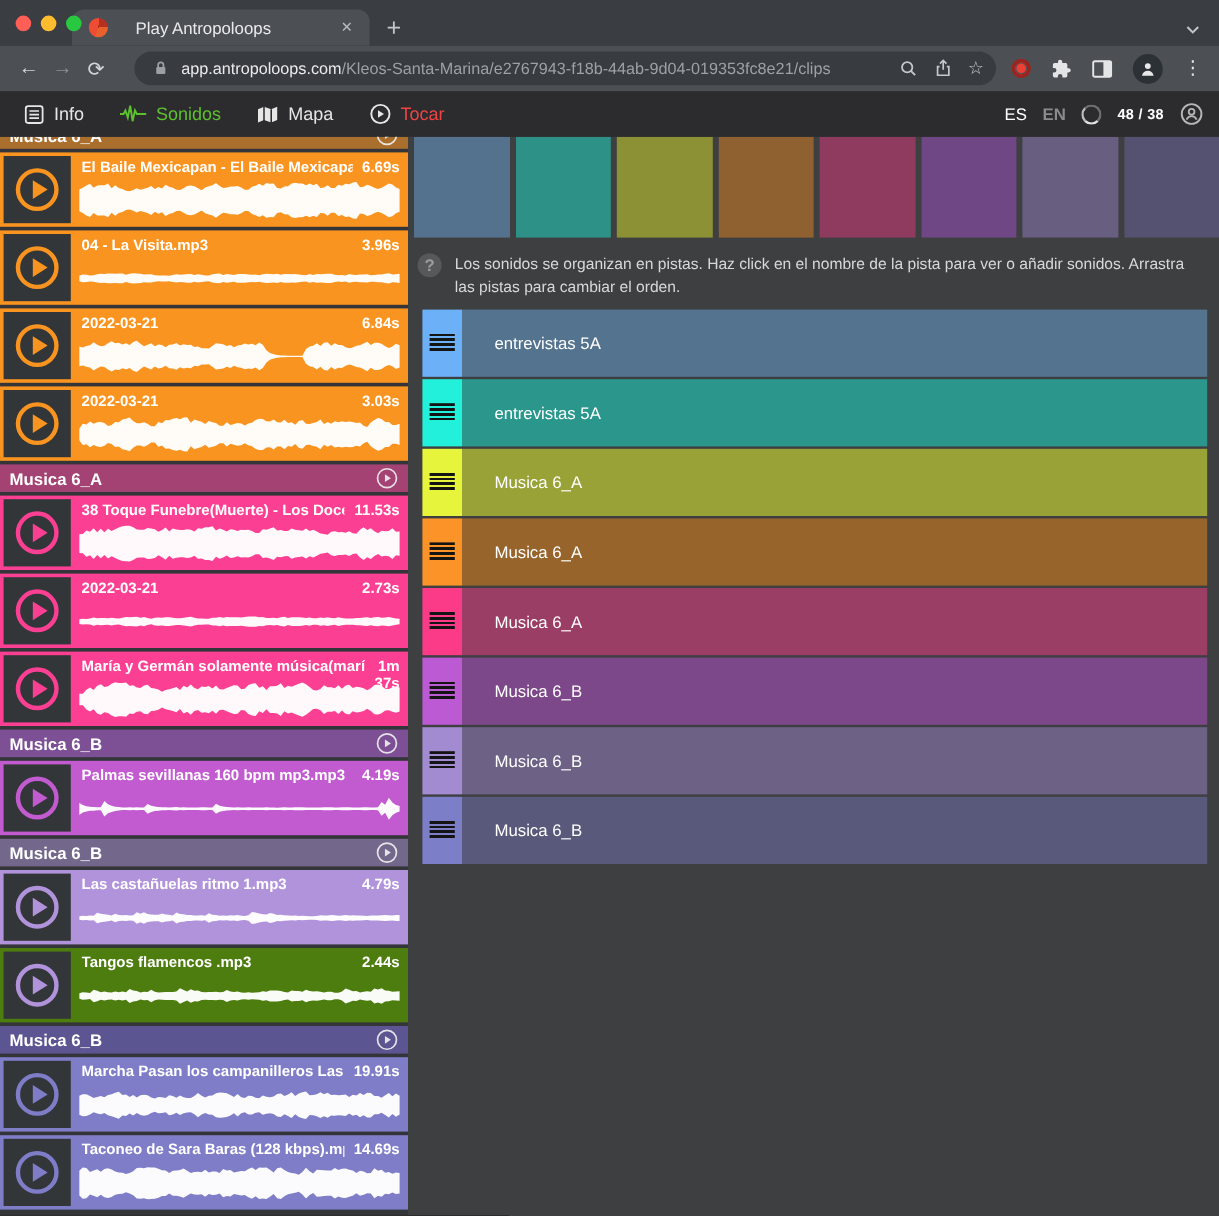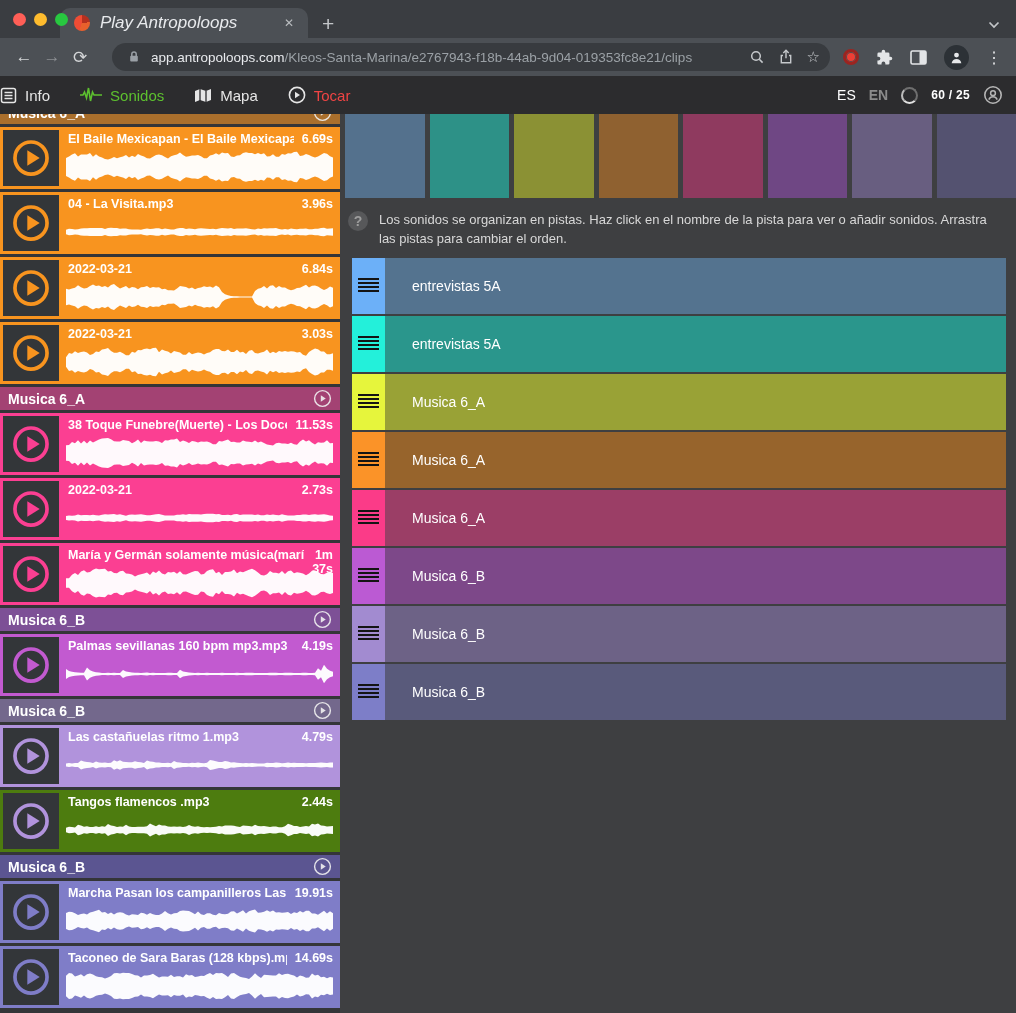--- a/index.html
+++ b/index.html
@@ -7,21 +7,21 @@
     font-family:"Liberation Sans",sans-serif;background:#3e3f41;-webkit-font-smoothing:antialiased;}
 
   
   .tabstrip{position:relative;height:38px;background:#3a3d41;display:flex;align-items:flex-end;}
   .traffic{position:absolute;left:13px;top:13px;display:flex;gap:8px;}
   .traffic span{width:13px;height:13px;border-radius:50%;}
   .tab{margin-left:60px;width:248px;height:30px;background:#4c5055;border-radius:10px 10px 0 0;
     display:flex;align-items:center;padding:0 10px 0 14px;box-sizing:border-box;}
   .favicon{width:16px;height:16px;border-radius:50%;flex:none;
     background:conic-gradient(from 200deg,#ef4c34 0 45%,#b5301f 45% 68%,#e8602c 68% 100%);}
-  .tabtitle{color:#e8eaed;font-size:17px;margin-left:10px;flex:1;white-space:nowrap;overflow:hidden;font-style:italic;}
+  .tabtitle{color:#e8eaed;font-size:14px;margin-left:23px;flex:1;white-space:nowrap;overflow:hidden;}
   .tabclose{color:#b9bcbf;font-size:12px;padding:2px 4px;cursor:default;}
   .newtab{color:#c3c6c9;font-size:21px;font-weight:300;margin:0 0 4px 14px;line-height:1;}
   .tabsearch{margin-left:auto;margin-bottom:9px;margin-right:16px;color:#c3c6c9;}
 
   
   .toolbar{height:38px;background:#4c5055;display:flex;align-items:center;padding:0 10px;box-sizing:border-box;}
   .navbtn{width:28px;text-align:center;font-size:17px;color:#d3d5d7;}
   .navbtn.dim{color:#8d9094;}
   .omnibox{margin-left:18px;width:718px;height:28px;background:#383b3f;border-radius:14px;
     display:flex;align-items:center;padding:0 10px 0 14px;box-sizing:border-box;}
@@ -43,21 +43,21 @@
     radial-gradient(40px 22px at 45% 65%, rgba(120,70,45,.7), transparent 70%),
     radial-gradient(26px 16px at 70% 25%, rgba(190,155,110,.65), transparent 70%),
     radial-gradient(34px 20px at 88% 60%, rgba(150,80,50,.6), transparent 70%),
     radial-gradient(50px 30px at 30% 88%, rgba(80,85,55,.75), transparent 70%),
     radial-gradient(40px 26px at 4% 75%, rgba(58,60,44,.85), transparent 70%),
     repeating-linear-gradient(100deg, rgba(165,110,70,.4) 0 7px, rgba(205,180,145,.32) 7px 11px, rgba(105,95,70,.38) 11px 19px, rgba(78,72,56,.4) 19px 26px),
     linear-gradient(#8d7a5c,#7c6c52);}
   .photo-shade{position:absolute;inset:0;background:linear-gradient(90deg,rgba(20,20,20,.5),rgba(20,20,20,.12) 55%);}
   .crumb{position:absolute;left:10px;top:0;height:100%;display:flex;align-items:center;gap:7px;
     color:#fff;font-size:15px;text-shadow:0 1px 2px rgba(0,0,0,.6);white-space:nowrap;}
-  .appnav{display:flex;align-items:center;gap:30px;justify-content:center;}
+  .appnav{display:flex;align-items:center;gap:30px;padding-left:20px;justify-content:center;}
   .appnav .item{display:flex;align-items:center;gap:8px;color:#e6e6e6;font-size:15px;}
   .hdr-right{margin-left:auto;display:flex;align-items:center;gap:13px;padding-right:13px;}
   .lang-es{color:#fff;font-size:14px;font-weight:400;}
   .lang-en{color:#8b8b8b;font-size:14px;font-weight:600;}
   .spinner{width:13px;height:13px;border-radius:50%;border:2.5px solid #6f6f6f;border-bottom-color:#e2e2e2;border-left-color:#bdbdbd;}
   .counter{color:#fff;font-size:12px;font-weight:700;letter-spacing:.3px;}
 
   
   .content{display:flex;height:899px;}
   #sidebar{width:340px;flex:none;background:#343538;overflow:hidden;}
@@ -195,21 +195,21 @@
               <path d="M7 5.8 12 9 7 12.2z" fill="#e6e6e6"></path>
             </svg>
           </span>
           <span>Tocar</span>
         </div>
       </nav>
     <div class="hdr-right">
       <span class="lang-es">ES</span>
       <span class="lang-en">EN</span>
       <span class="spinner"></span>
-      <span class="counter">60 / 25</span>
+      <span class="counter">48 / 38</span>
       <span>
         <svg width="20" height="20" viewBox="0 0 20 20">
             <circle cx="10" cy="10" r="8.2" fill="none" stroke="#b5b5b5" stroke-width="1.6"></circle>
             <circle cx="10" cy="8.2" r="2.4" fill="none" stroke="#b5b5b5" stroke-width="1.5"></circle>
             <path d="M5.8 14.6c.9-1.9 2.4-2.8 4.2-2.8s3.3.9 4.2 2.8" fill="none" stroke="#b5b5b5" stroke-width="1.5"></path>
           </svg>
       </span>
     </div>
   </div>
 

